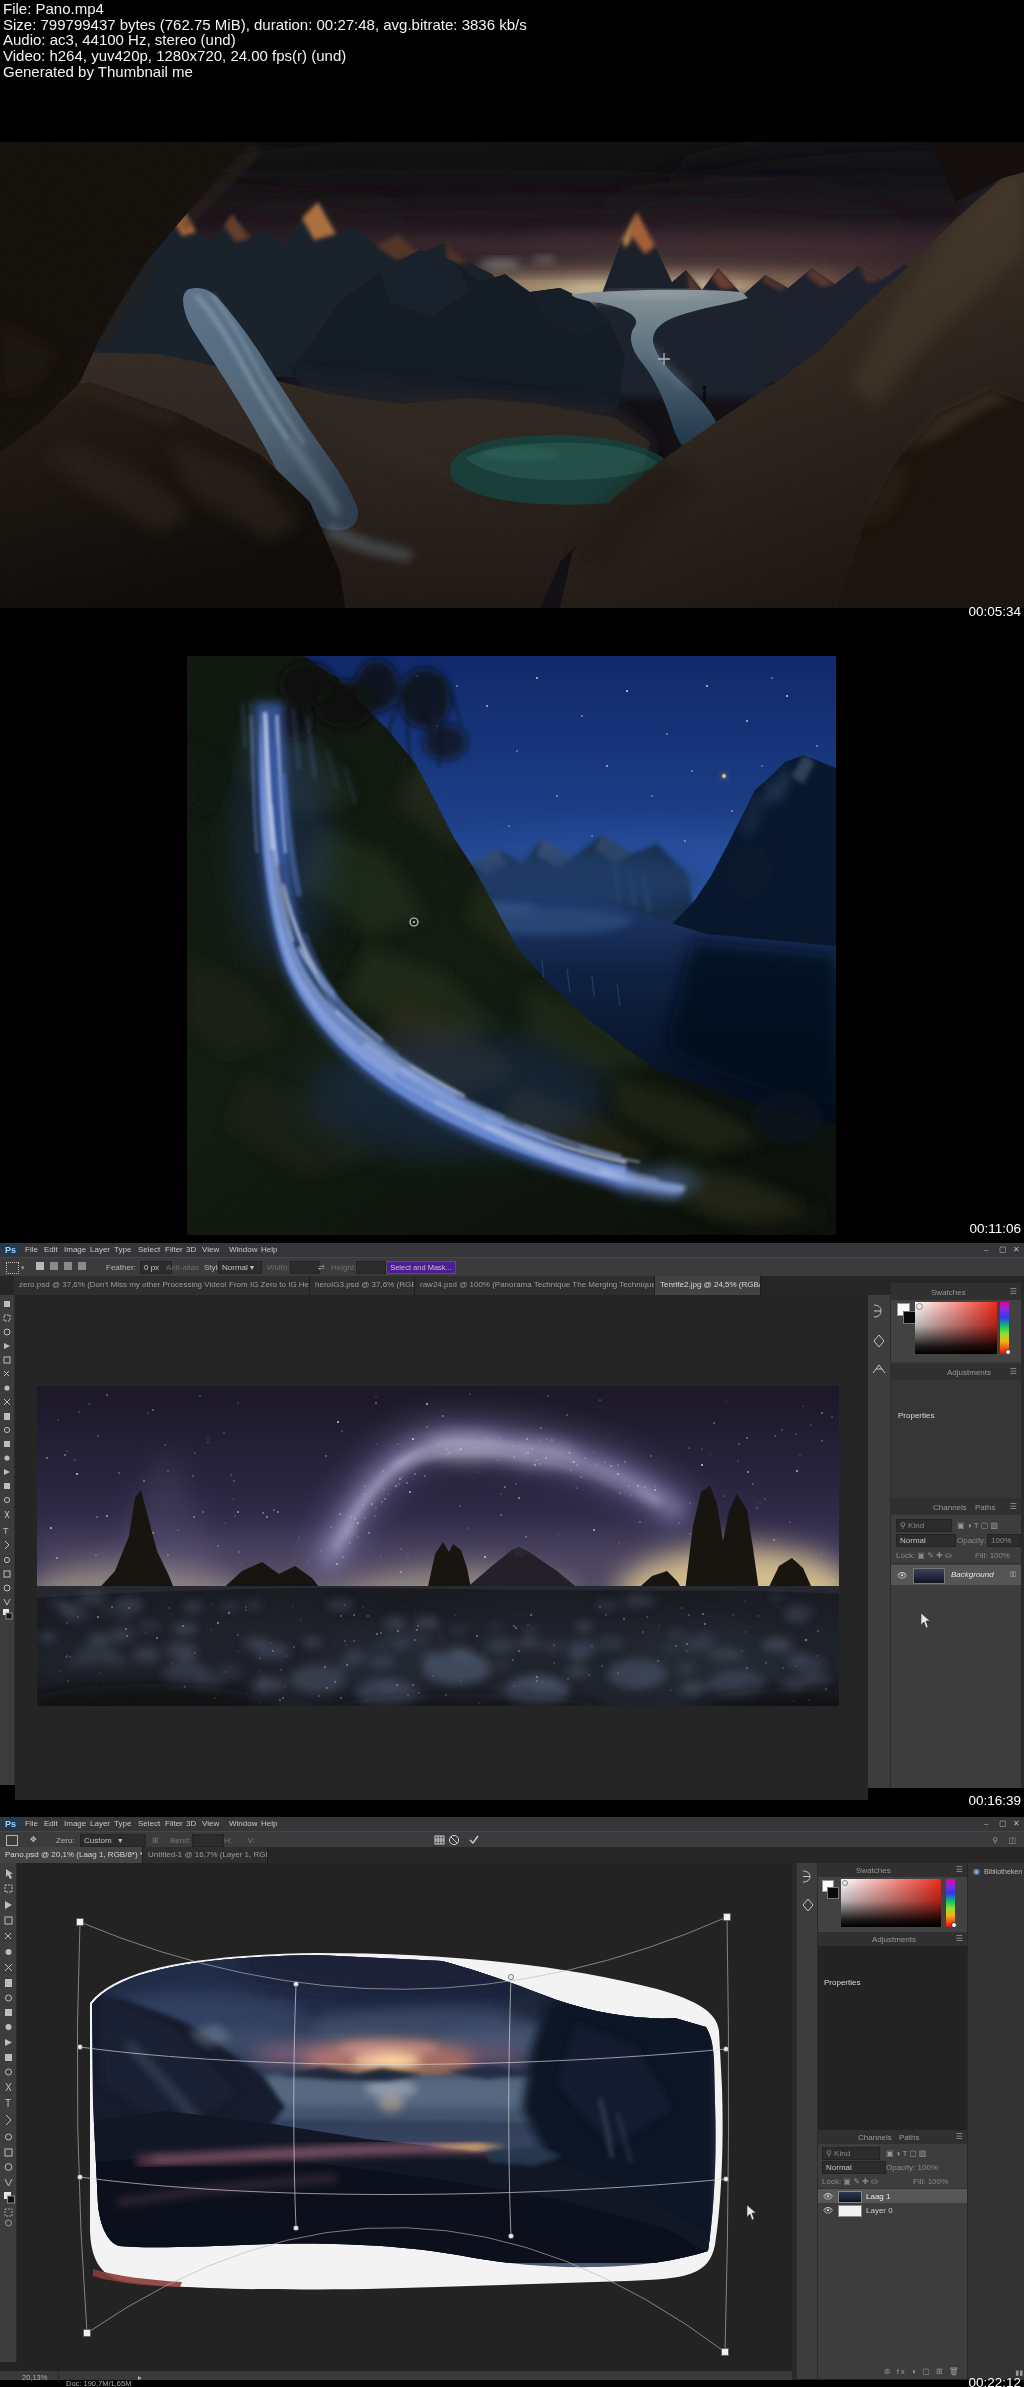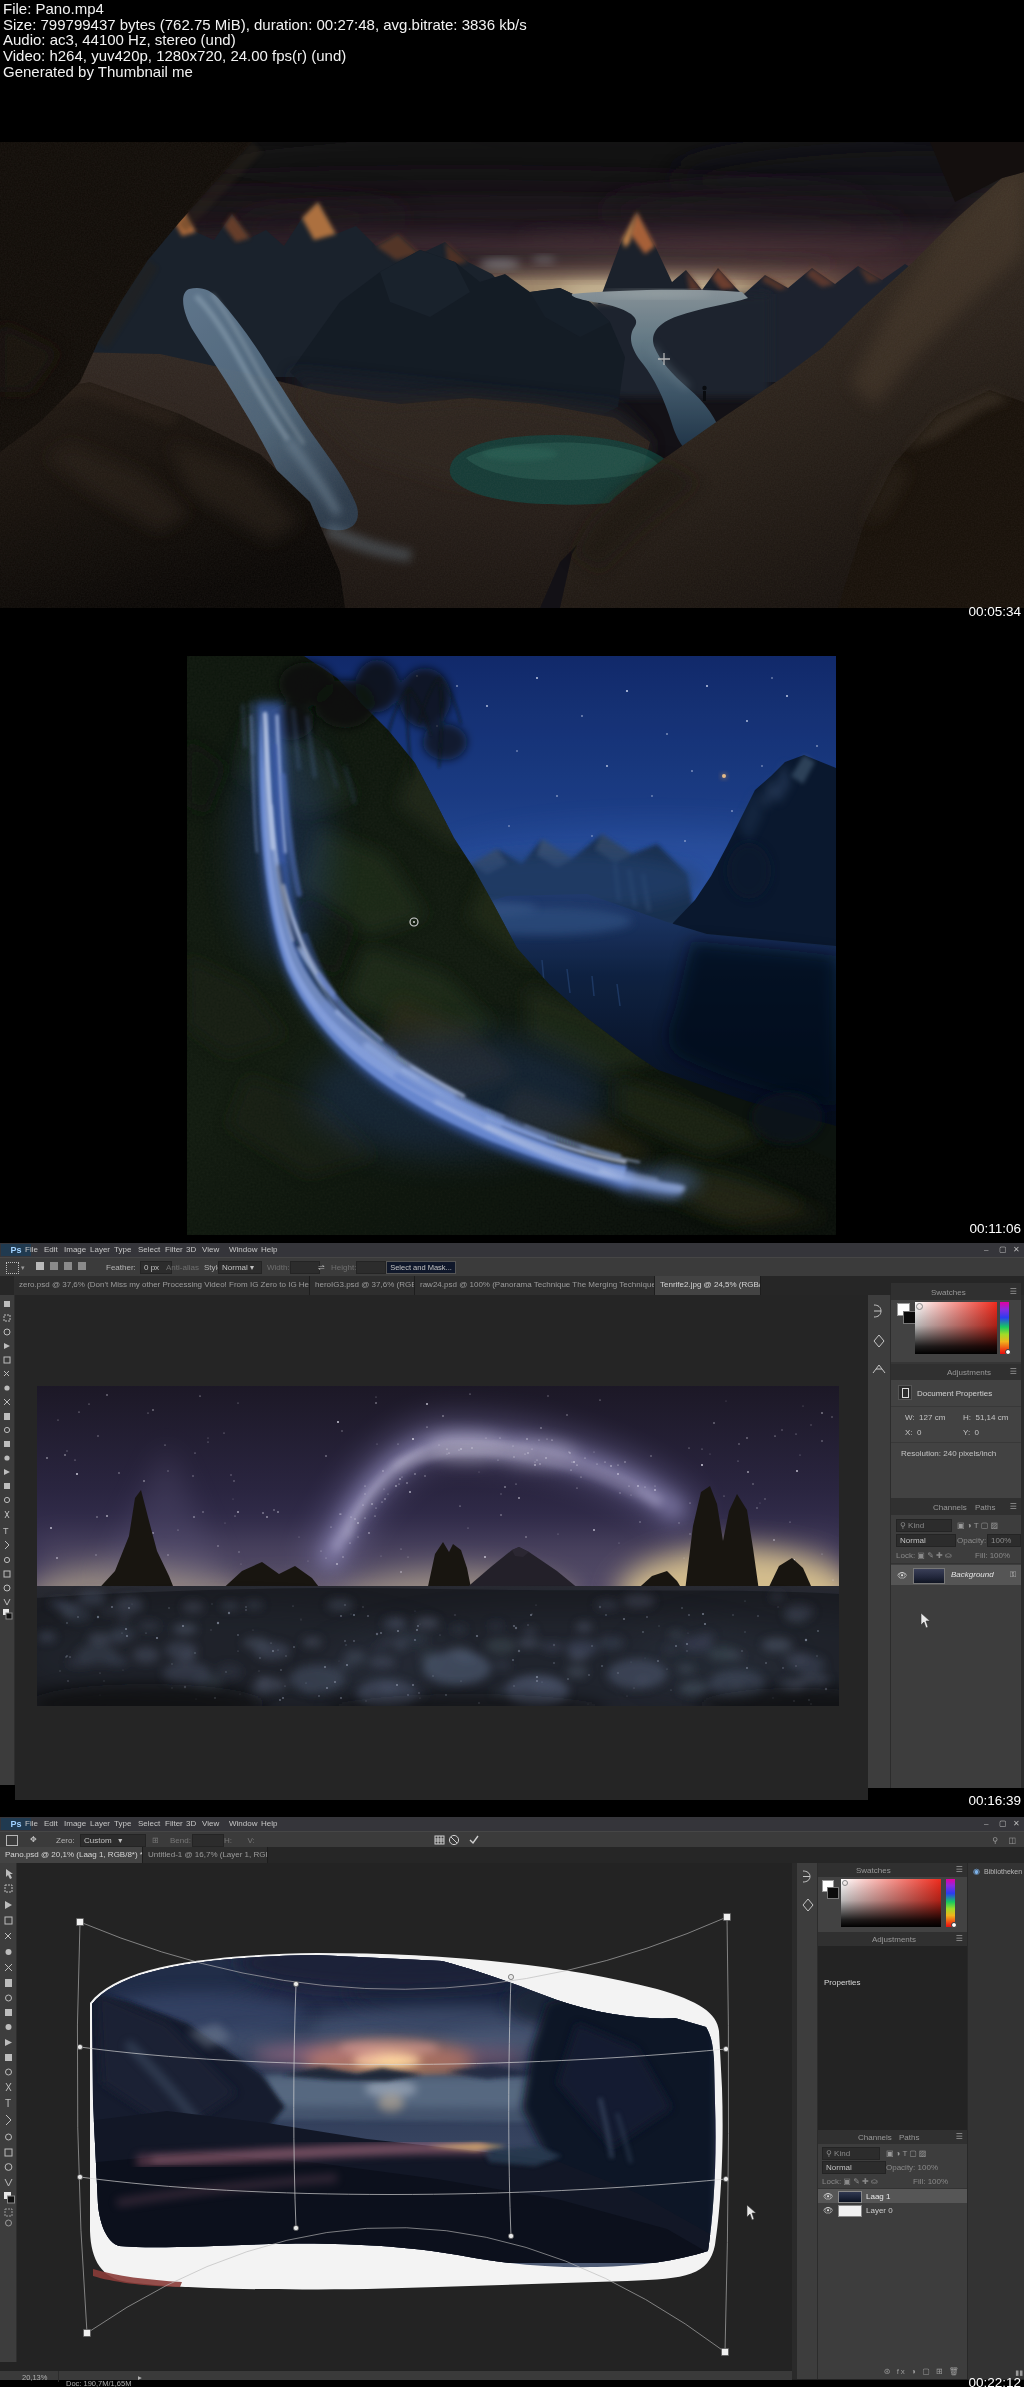--- a/index.html
+++ b/index.html
@@ -1,21 +1,21 @@
 <!DOCTYPE html>
 <html><head><meta charset="utf-8"><style>
 html,body{margin:0;padding:0;background:#000;}
 body{width:1024px;height:2387px;position:relative;overflow:hidden;font-family:"Liberation Sans",sans-serif;}
 .abs{position:absolute;}
 .hdr{position:absolute;left:3px;top:1px;color:#f2f2f2;font-size:15px;line-height:15.7px;letter-spacing:0px;}
 .ts{position:absolute;right:3px;color:#fff;font-size:13.5px;width:200px;text-align:right;z-index:50;}
 
 .menubar{position:absolute;left:0;width:1024px;height:14px;background:#35353a;color:#c6c6c6;font-size:8px;}
 .menubar span{position:absolute;top:2px;}
-.pslogo{position:absolute;left:1px;top:1px;width:30px;height:12px;background:#203a50;color:#9fd1ff;font-size:9px;font-weight:bold;text-align:center;line-height:12px;}
+.pslogo{position:absolute;left:1px;top:1px;width:19px;height:12px;background:#203a50;color:#9fd1ff;font-size:9px;font-weight:bold;text-align:center;line-height:12px;}
 .optbar{position:absolute;left:0;width:1024px;background:#3b3b3b;border-top:1px solid #464646;color:#b4b4b4;font-size:8px;}
 .tabbar{position:absolute;left:0;width:1024px;background:#262626;font-size:8px;color:#9b9b9b;}
 .tab{position:absolute;top:0;height:100%;background:#2e2e2e;border-right:1px solid #1d1d1d;white-space:nowrap;overflow:hidden;padding:4px 5px 0 5px;box-sizing:border-box;}
 .tab.act{background:#434343;color:#d6d6d6;}
 .field{position:absolute;background:#2c2c2c;border:1px solid #242424;color:#c2c2c2;font-size:8px;padding:1px 3px;white-space:nowrap;overflow:hidden;}
 .ptab{color:#989898;}
 .ptab.on{color:#d8d8d8;margin-top:43px;}
 </style></head>
 <body>
 <div class="hdr">File: Pano.mp4<br>Size: 799799437 bytes (762.75 MiB), duration: 00:27:48, avg.bitrate: 3836 kb/s<br>Audio: ac3, 44100 Hz, stereo (und)<br>Video: h264, yuv420p, 1280x720, 24.00 fps(r) (und)<br>Generated by Thumbnail me</div>
@@ -422,21 +422,21 @@
     <span style="position:absolute;left:106px;top:5px;">Feather:</span>
     <div class="field" style="left:140px;top:3px;width:24px;">0 px</div>
     <span style="position:absolute;left:166px;top:5px;color:#6f6f6f;text-align:center;">Anti-alias</span>
     <span style="position:absolute;left:204px;top:5px;">Style:</span>
     <div class="field" style="left:218px;top:3px;width:36px;">Normal ▾</div>
     <span style="position:absolute;left:267px;top:5px;color:#6f6f6f;">Width:</span>
     <div class="field" style="left:290px;top:3px;width:22px;color:#6f6f6f">&nbsp;</div>
     <span style="position:absolute;left:318px;top:5px;">⇌</span>
     <span style="position:absolute;left:331px;top:5px;color:#6f6f6f;">Height:</span>
     <div class="field" style="left:356px;top:3px;width:22px;color:#6f6f6f">&nbsp;</div>
-    <div class="field" style="left:386px;top:3px;width:62px;background:#0f172a;border-color:#555;text-align:center;font-size:7.5px;">Select and Mask...</div>
+    <div class="field" style="left:386px;top:3px;width:62px;background:#4c1d95;border-color:#555;text-align:center;font-size:7.5px;">Select and Mask...</div>
   </div>
   <div class="tabbar" style="top:33px;height:19px;">
     <div class="tab" style="left:14px;width:296px;">zero.psd @ 37,6% (Don't Miss my other Processing Video! From IG Zero to IG He, RGB/8*) &nbsp;✕</div>
     <div class="tab" style="left:310px;width:105px;">heroIG3.psd @ 37,6% (RGB/8*) ✕</div>
     <div class="tab" style="left:415px;width:240px;">raw24.psd @ 100% (Panorama Technique  The Merging Technique, RGB/8#) *</div>
     <div class="tab act" style="left:655px;width:106px;">Tenrife2.jpg @ 24,5% (RGB/8) *</div>
   </div>
 
   <div class="abs" style="left:0;top:52px;width:14px;height:490px;background:#3c3c3c;border-right:1px solid #2e2e2e;"></div>
   <svg class="abs" style="left:1px;top:56px" width="12" height="330" viewBox="0 0 12 330">
@@ -492,33 +492,20 @@
      <div style="position:absolute;left:24px;top:2px;width:82px;height:52px;background:linear-gradient(to bottom,rgba(0,0,0,0) 0%,rgba(0,0,0,0.28) 45%,rgba(0,0,0,0.88) 85%,#000 100%),linear-gradient(to right,#ffffff 0%,#ef2b1d 100%);"></div>
      <div style="position:absolute;left:25px;top:3px;width:5px;height:5px;border:1px solid #888;border-radius:50%;"></div>
      <div style="position:absolute;left:109px;top:2px;width:9px;height:52px;background:linear-gradient(to bottom,#e4009f 0%,#8b2ae0 14%,#2b3cf0 30%,#18c95e 48%,#9fdc28 62%,#f0b41c 76%,#f03c14 92%,#e41010 100%);"></div>
      <div style="position:absolute;left:114px;top:49px;width:4px;height:4px;background:#fff;border-radius:50%;border:1px solid #333;"></div>
   </div>
 
   <div class="abs" style="left:891px;top:121px;width:130px;height:16px;background:#303030;">
      <span class="ptab on" style="position:absolute;left:7px;top:4px;font-size:8px;">Properties</span>
      <span class="ptab" style="position:absolute;left:56px;top:4px;font-size:8px;">Adjustments</span>
      <span style="position:absolute;right:4px;top:3px;color:#9a9a9a;font-size:8px;">☰</span>
-  </div>
-  <div class="abs" style="left:891px;top:137px;width:130px;height:118px;background:#424242;color:#c4c4c4;font-size:8px;">
-     <div style="position:absolute;left:7px;top:5px;width:12px;height:13px;background:#2e2e2e;border:1px solid #555;">
-        <div style="position:absolute;left:3px;top:2px;width:5px;height:8px;border:1px solid #ddd;"></div>
-      </div>
-     <span style="position:absolute;left:26px;top:9px;color:#d2d2d2;">Document Properties</span>
-     <div style="position:absolute;left:0px;top:26px;width:130px;height:1px;background:#383838;"></div>
-     <span style="position:absolute;left:14px;top:33px;">W:&nbsp; 127 cm</span>
-     <span style="position:absolute;left:72px;top:33px;">H:&nbsp; 51,14 cm</span>
-     <span style="position:absolute;left:14px;top:48px;">X:&nbsp; 0</span>
-     <span style="position:absolute;left:72px;top:48px;">Y:&nbsp; 0</span>
-     <div style="position:absolute;left:0px;top:62px;width:130px;height:1px;background:#383838;"></div>
-     <span style="position:absolute;left:10px;top:69px;">Resolution: 240 pixels/inch</span>
   </div>
 
   <div class="abs" style="left:891px;top:255px;width:130px;height:17px;background:#303030;">
      <span class="ptab on" style="position:absolute;left:7px;top:5px;font-size:8px;">Layers</span>
      <span class="ptab" style="position:absolute;left:42px;top:5px;font-size:8px;">Channels</span>
      <span class="ptab" style="position:absolute;left:84px;top:5px;font-size:8px;">Paths</span>
      <span style="position:absolute;right:4px;top:4px;color:#9a9a9a;font-size:8px;">☰</span>
   </div>
   <div class="abs" style="left:891px;top:272px;width:130px;height:273px;background:#3d3d3d;color:#bdbdbd;font-size:8px;">
      <div class="field" style="left:5px;top:4px;width:48px;color:#8a8a8a;">⚲ Kind</div>

